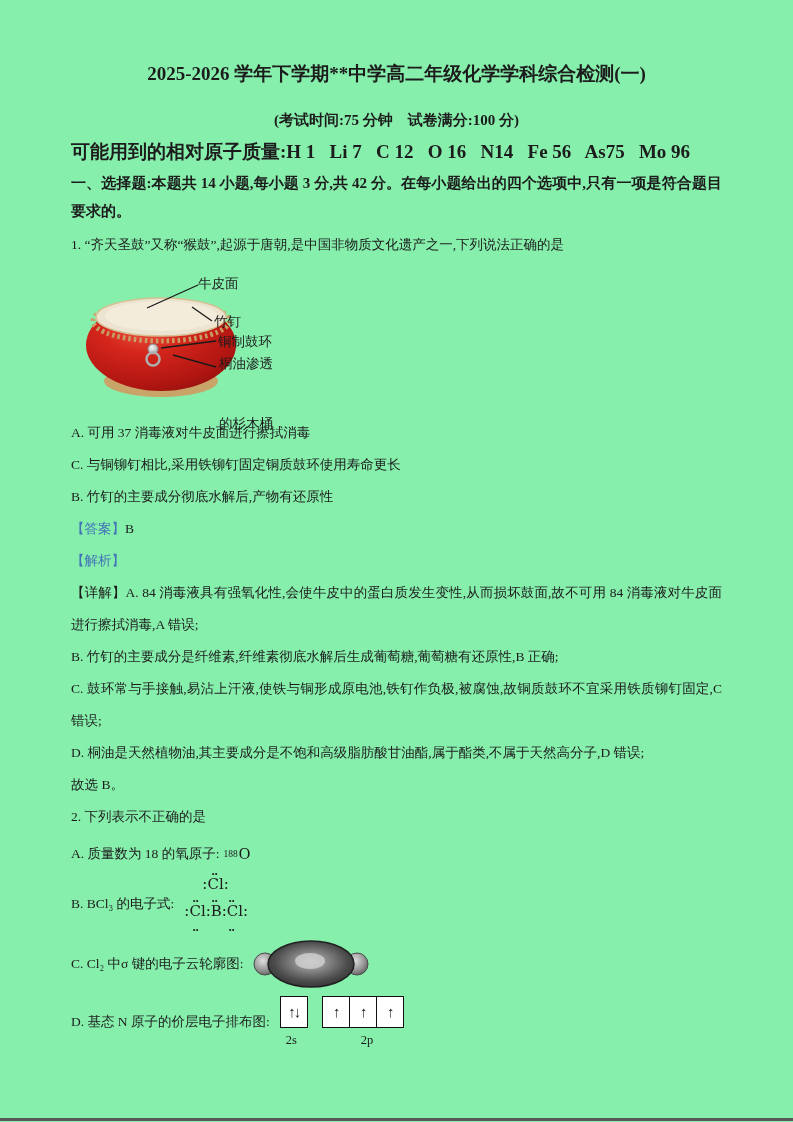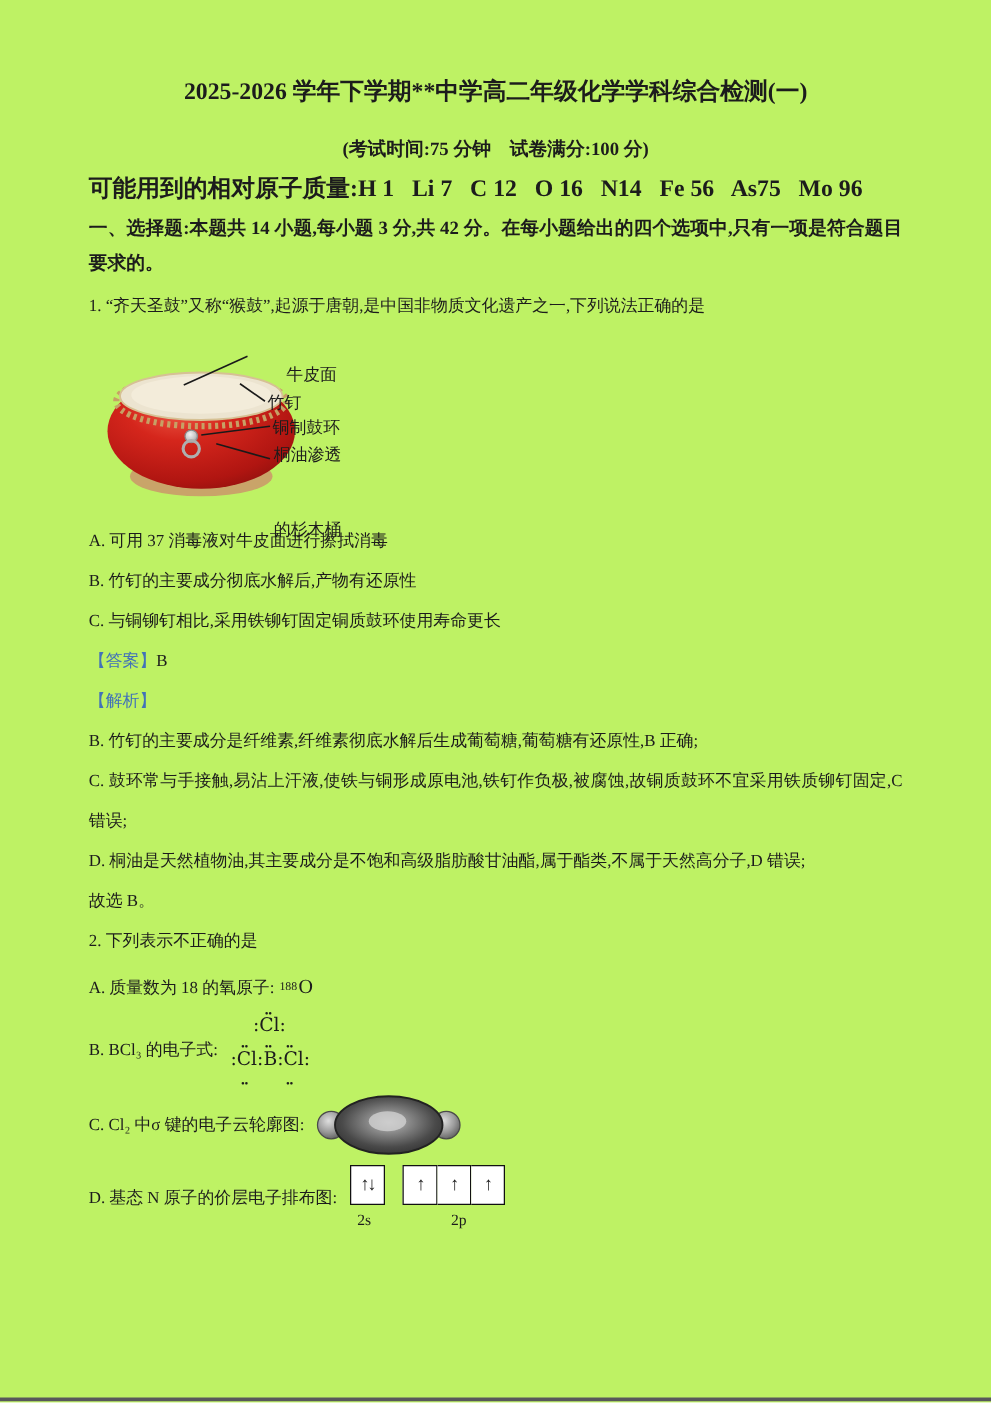--- a/index.html
+++ b/index.html
@@ -1,16 +1,16 @@
 <!DOCTYPE html>
 <html><head>
 <meta charset="utf-8">
 <style>
   html,body{margin:0;padding:0;background:#fff;}
-  .page{position:relative;width:793px;height:1122px;background:#bef264;overflow:hidden;
+  .page{position:relative;width:793px;height:1122px;background:#86efac;overflow:hidden;
         font-family:"Liberation Serif","DejaVu Serif",serif;color:#1c1c1c;}
   .doc{padding:0 71px;}
   .keep{white-space:pre-wrap;}
   .title{padding-top:60px;text-align:center;font-size:19px;font-weight:700;line-height:27px;}
   .subtitle{margin-top:22px;text-align:center;font-size:15px;font-weight:700;line-height:22px;}
   .masses{margin-top:9px;font-size:19px;font-weight:700;line-height:24px;}
   .section{margin-top:5px;font-size:15px;font-weight:700;line-height:28px;text-align:justify;}
   .stem{margin-top:8px;font-size:13.5px;line-height:24px;}
   .opt{margin:0;font-size:13.5px;line-height:32px;}
   .ansline{font-size:13.5px;line-height:32px;}
@@ -86,37 +86,38 @@
         <ellipse cx="76" cy="27" rx="56" ry="15" fill="#f3ecda"></ellipse>
         <circle cx="68" cy="60" r="5" fill="url(#knob)" stroke="#8a8a8a" stroke-width="1"></circle>
         <circle cx="68" cy="70" r="6.5" fill="none" stroke="#aeaeae" stroke-width="2.5"></circle>
       </svg>
       <svg class="leader" width="300" height="130" viewBox="0 0 300 130">
         <line x1="113" y1="10" x2="62" y2="33" stroke="#1a1a1a" stroke-width="1.3"></line>
         <line x1="127" y1="46" x2="107" y2="32" stroke="#1a1a1a" stroke-width="1.3"></line>
         <line x1="131" y1="66" x2="76" y2="73" stroke="#1a1a1a" stroke-width="1.3"></line>
         <line x1="131" y1="92" x2="88" y2="80" stroke="#1a1a1a" stroke-width="1.3"></line>
       </svg>
-      <span class="fig-label" style="left:113px;top:16px;margin-left:31px;">牛皮面</span>
+      <span class="fig-label" style="left:113px;top:0;">牛皮面</span>
       <span class="fig-label" style="left:129px;top:38px;">竹钉</span>
       <span class="fig-label" style="left:133px;top:58px;">铜制鼓环</span>
       <span class="fig-label" style="left:134px;top:80px;">桐油渗透</span>
       <span class="fig-label" style="left:134px;top:101px;margin-top:39px;">的杉木桶</span>
     </div>
 
     <div style="margin-top:12px;">
       <p class="opt">A. 可用 37 消毒液对牛皮面进行擦拭消毒</p>
+      <p class="opt">C. 与铜铆钉相比,采用铁铆钉固定铜质鼓环使用寿命更长</p>
       <p class="opt">B. 竹钉的主要成分彻底水解后,产物有还原性</p>
-      <p class="opt">C. 与铜铆钉相比,采用铁铆钉固定铜质鼓环使用寿命更长</p>
     </div>
 
     <div class="ansline"><span class="blue">【答案】</span><span>B</span></div>
     <div class="ansline"><span class="blue">【解析】</span></div>
 
     <div class="detail">
+      <p>【详解】A. 84 消毒液具有强氧化性,会使牛皮中的蛋白质发生变性,从而损坏鼓面,故不可用 84 消毒液对牛皮面进行擦拭消毒,A 错误;</p>
       <p>B. 竹钉的主要成分是纤维素,纤维素彻底水解后生成葡萄糖,葡萄糖有还原性,B 正确;</p>
       <p>C. 鼓环常与手接触,易沾上汗液,使铁与铜形成原电池,铁钉作负极,被腐蚀,故铜质鼓环不宜采用铁质铆钉固定,C 错误;</p>
       <p>D. 桐油是天然植物油,其主要成分是不饱和高级脂肪酸甘油酯,属于酯类,不属于天然高分子,D 错误;</p>
       <p>故选 B。</p>
     </div>
 
     <div class="ansline">2. 下列表示不正确的是</div>
 
     <div class="q2row rowA">
       <span class="txt">A. 质量数为 18 的氧原子:</span>

